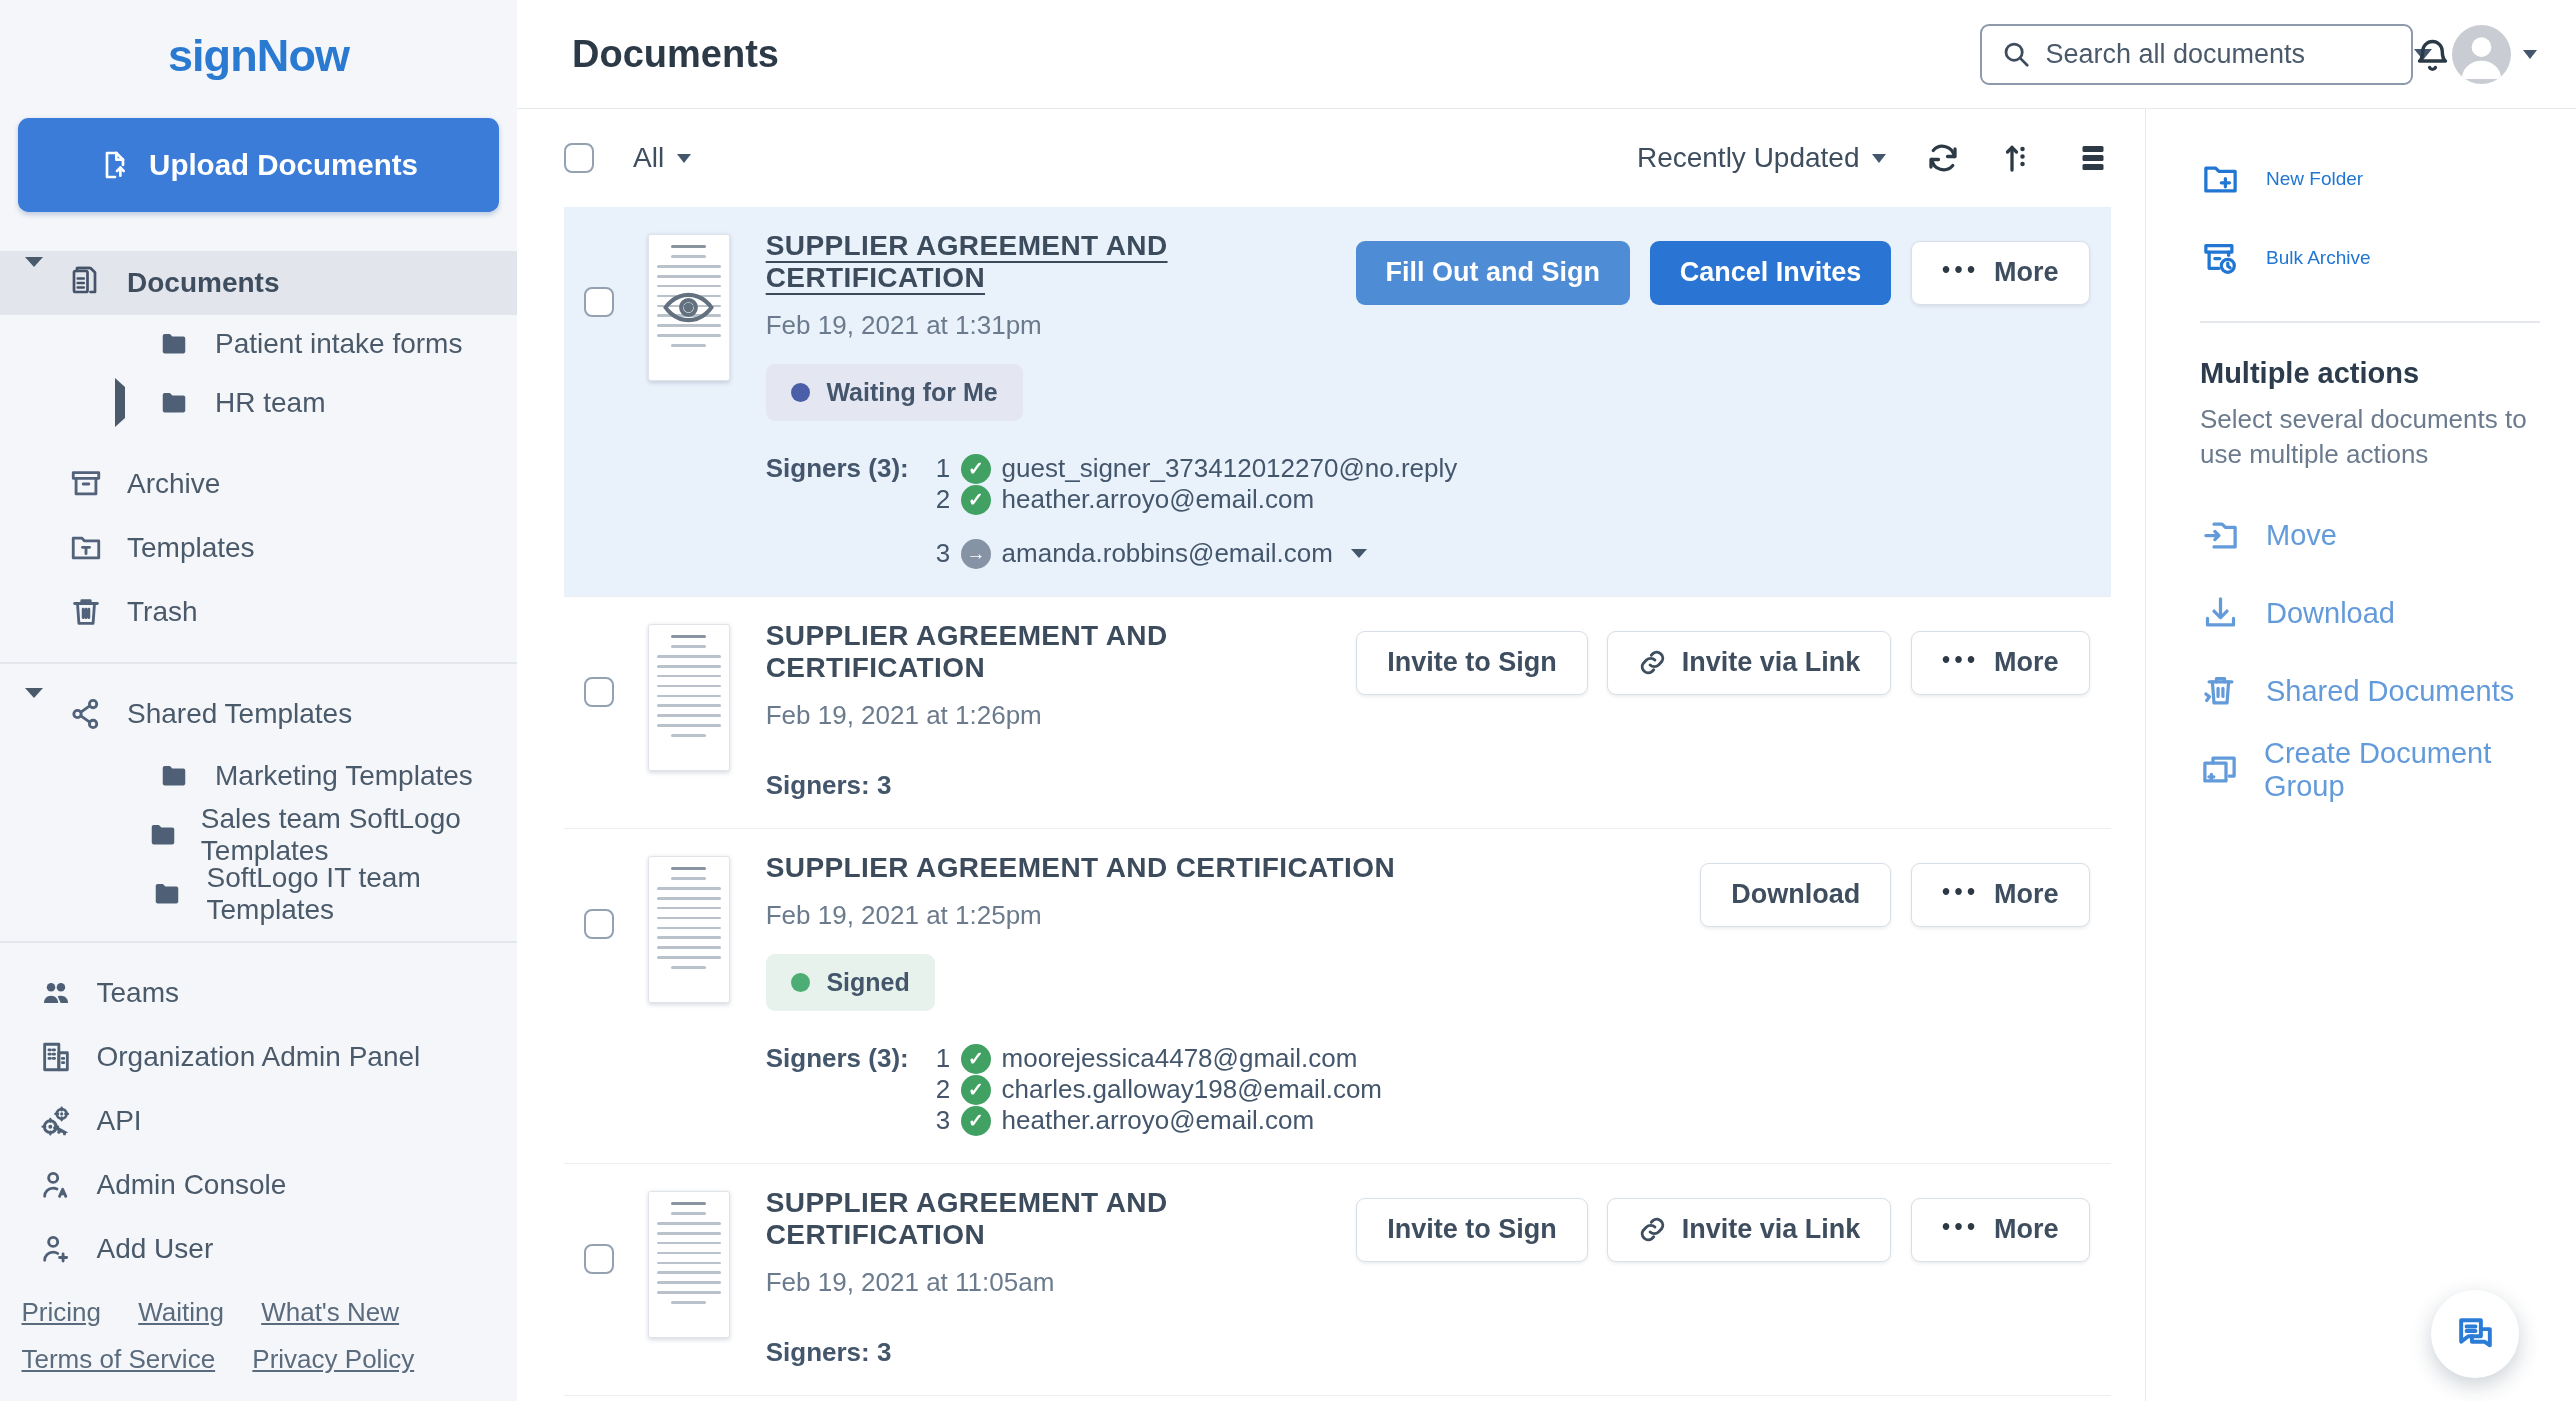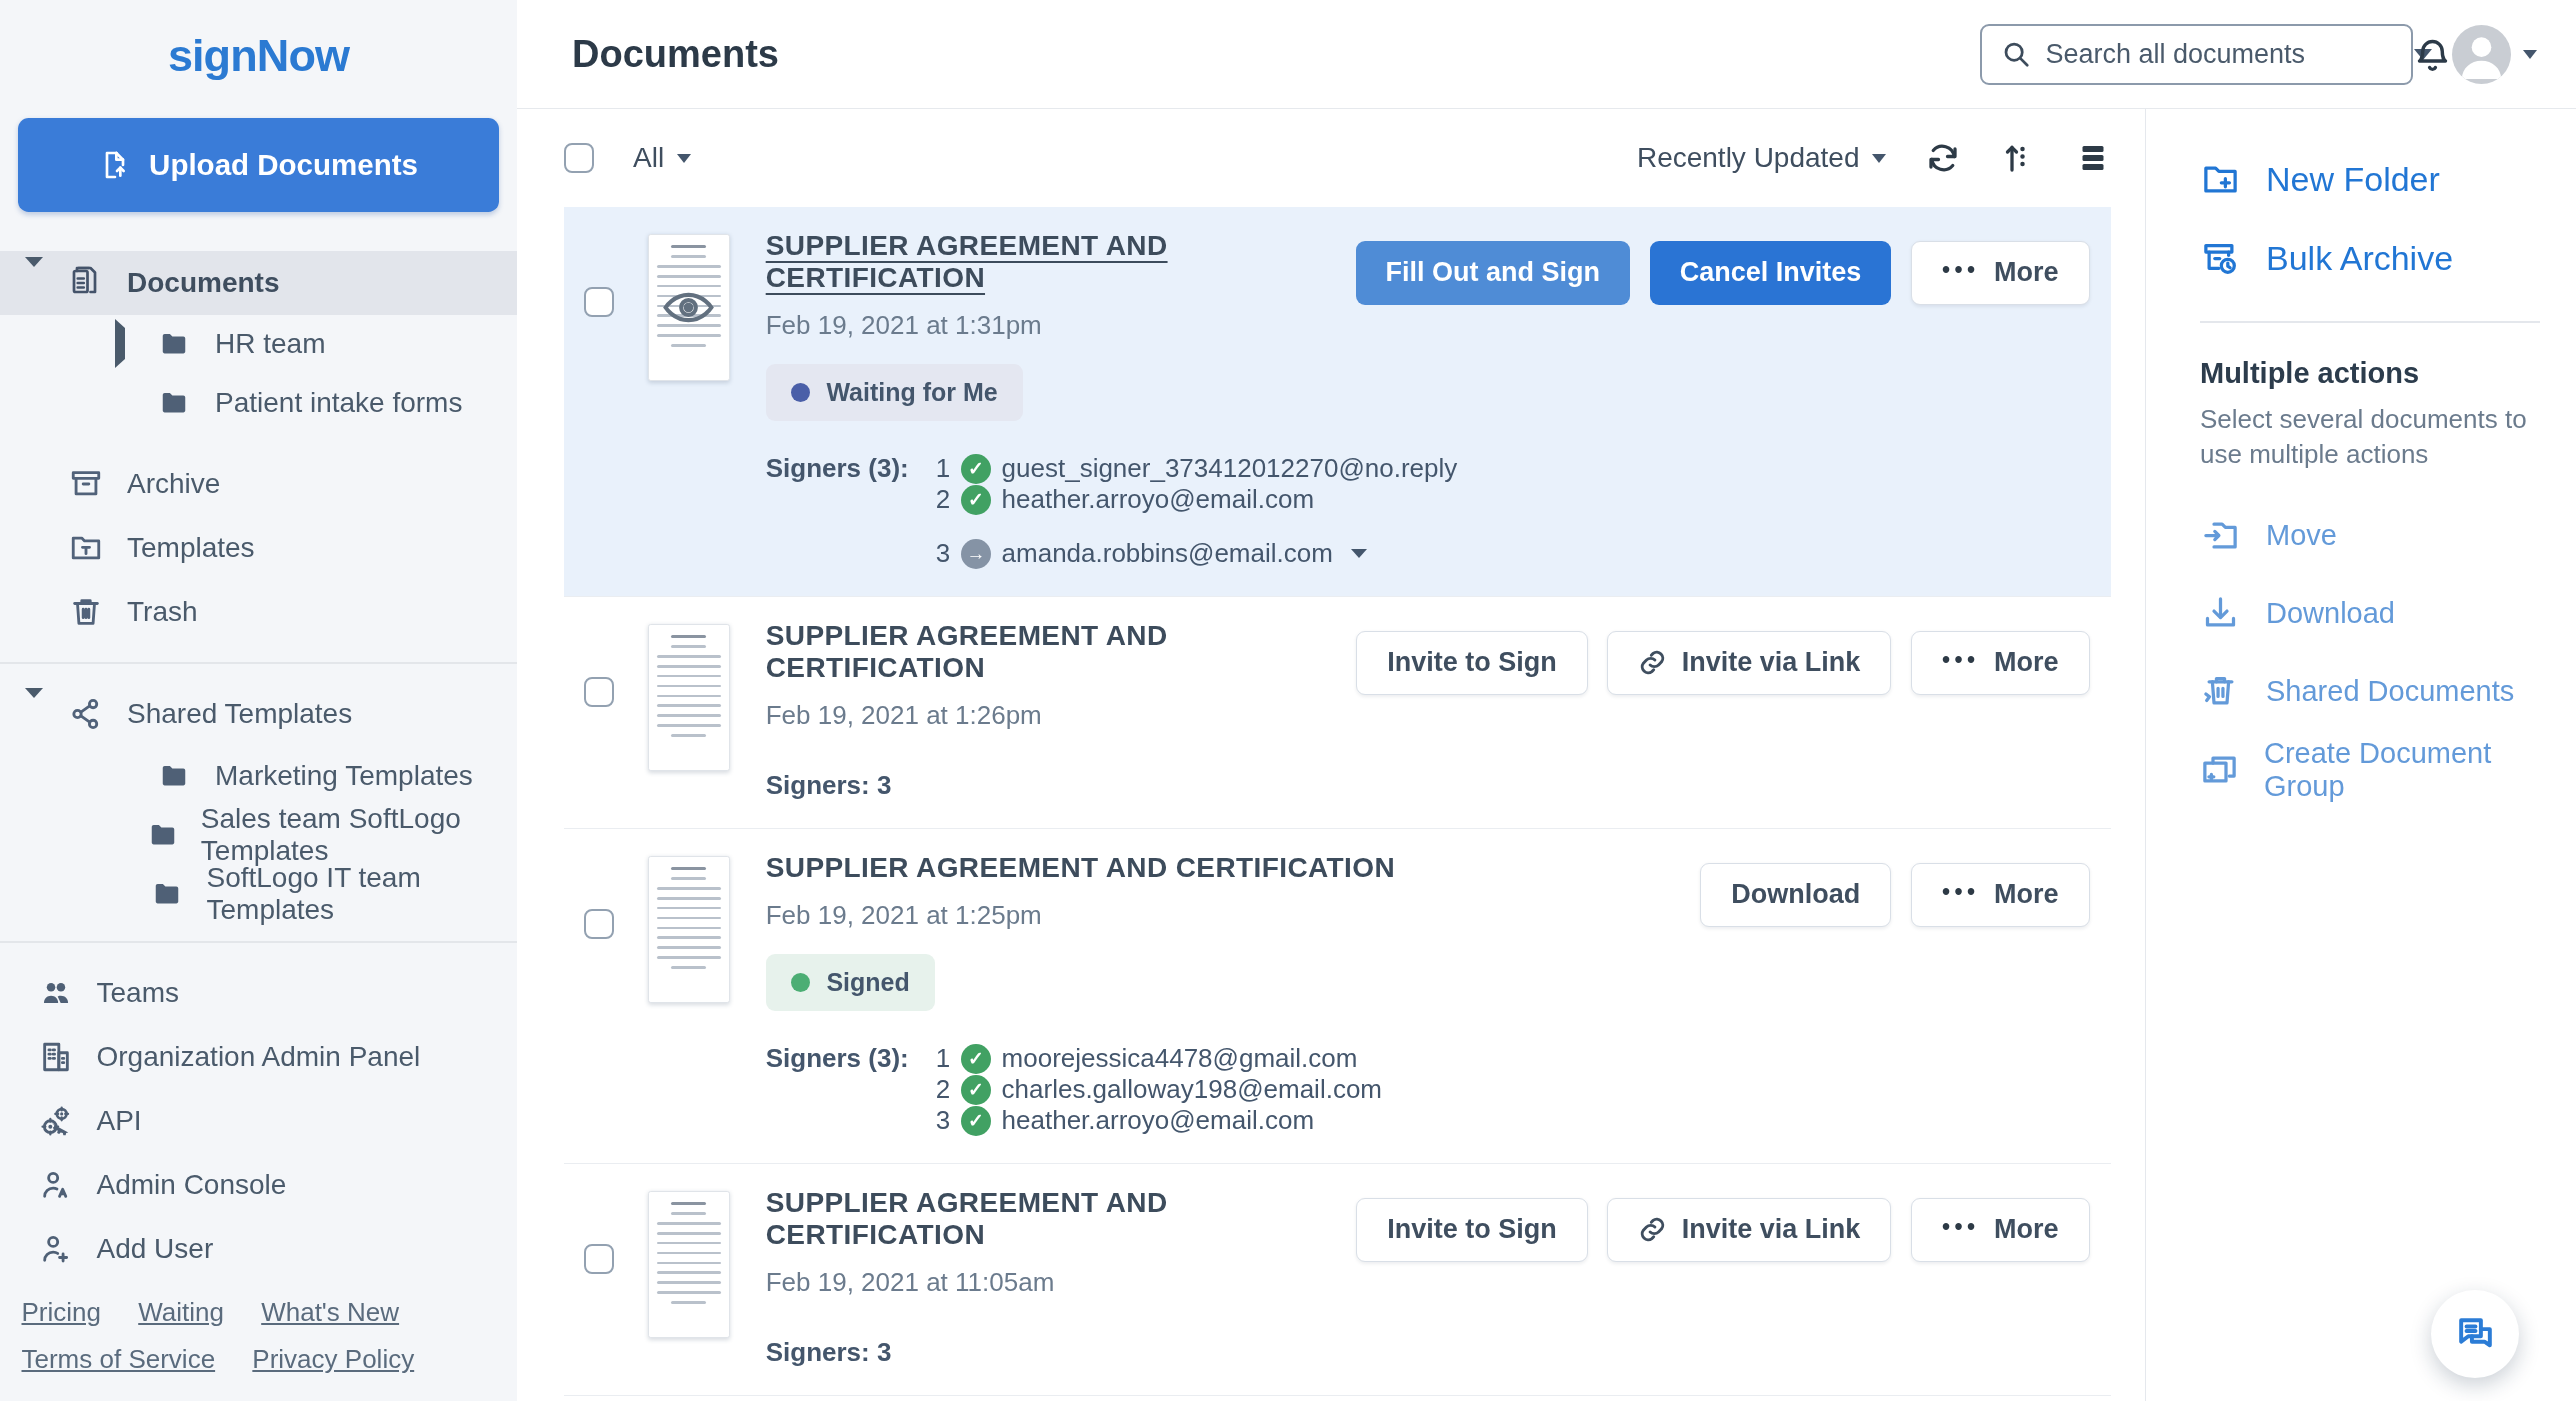--- a/index.html
+++ b/index.html
@@ -117,21 +117,21 @@
   .btn.white { background:#fff; border:1.8px solid #d9dfe7; color:#3f4e5f;
     font-weight:bold; box-shadow:0 1.8px 3.6px rgba(27,43,65,.08); }
   .btn.blue-light { background:#4f8cd6; border:none; color:#fff; font-weight:bold; }
   .btn.blue { background:#2a74d4; border:none; color:#fff; font-weight:bold; }
   .dots { letter-spacing:4.5px; font-size:23px; line-height:1; color:#2d3a46;
     position:relative; top:-2.7px; }
 
   
   .rpanel { width:431px; min-width:431px; border-left:1.8px solid #e5e8ed;
     padding:43px 27px 0 54px; }
-  .rp-link { display:flex; align-items:center; gap:25px; font-size:34px;
+  .rp-link { display:flex; align-items:center; gap:25px; font-size:19px;
     color:#2176d4; cursor:pointer; height:54px; margin-bottom:25px; }
   .rp-link .ic { width:41px; display:flex; justify-content:center; }
   .rp-divider { height:1.8px; background:#e4e7ec; margin:36px 9px 34px 0; }
   .rp-title { font-size:29px; font-weight:bold; color:#2c3c4c; }
   .rp-hint { margin-top:12.5px; font-size:26px; color:#6b7b8d; line-height:1.35;
     max-width:349px; }
   .rp-actions { margin-top:36px; }
   .rp-action { display:flex; align-items:center; gap:25px; font-size:29px;
     color:#639ad9; cursor:pointer; height:55px; margin-bottom:23px; }
   .rp-action .ic { width:41px; display:flex; justify-content:center; }
@@ -168,37 +168,37 @@
             <path d="M6 4V2h8l0 0 0 0"></path>
             <rect x="4" y="4" width="9" height="14" rx="1"></rect>
             <path d="M7 2h8l3 3v13h-3"></path>
             <path d="M6.5 9h4M6.5 12h4M6.5 15h4"></path>
           </svg>
       </span>
       <span>Documents</span>
     </div>
 
     <div class="nav-item lvl1">
-      <span class="caret-slot"><span class="caret-right"></span></span>
+      <span class="caret-slot"></span>
       <span class="ic">
         <svg width="30" height="30" viewBox="0 0 24 24" fill="#4f6076">
             <path d="M3 5.5c0-.8.7-1.5 1.5-1.5h4.2l2 2h8.8c.8 0 1.5.7 1.5 1.5V18c0 .8-.7 1.5-1.5 1.5h-15C3.7 19.5 3 18.8 3 18V5.5z"></path>
           </svg>
       </span>
-      <span>HR team</span>
+      <span>Patient intake forms</span>
     </div>
 
     <div class="nav-item lvl1">
-      <span class="caret-slot"></span>
+      <span class="caret-slot"><span class="caret-right"></span></span>
       <span class="ic">
         <svg width="30" height="30" viewBox="0 0 24 24" fill="#4f6076">
             <path d="M3 5.5c0-.8.7-1.5 1.5-1.5h4.2l2 2h8.8c.8 0 1.5.7 1.5 1.5V18c0 .8-.7 1.5-1.5 1.5h-15C3.7 19.5 3 18.8 3 18V5.5z"></path>
           </svg>
       </span>
-      <span>Patient intake forms</span>
+      <span>HR team</span>
     </div>
 
     <div class="nav-item lvl0" style="margin-top:19.7px">
       <span class="caret-slot"></span>
       <span class="ic">
         <svg width="34" height="34" viewBox="0 0 24 24" fill="none" stroke="#51627a" stroke-width="2" stroke-linecap="round" stroke-linejoin="round">
             <rect x="3" y="4" width="18" height="4"></rect>
             <path d="M5 8v11h14V8"></path>
             <path d="M10 12h4"></path>
           </svg>

